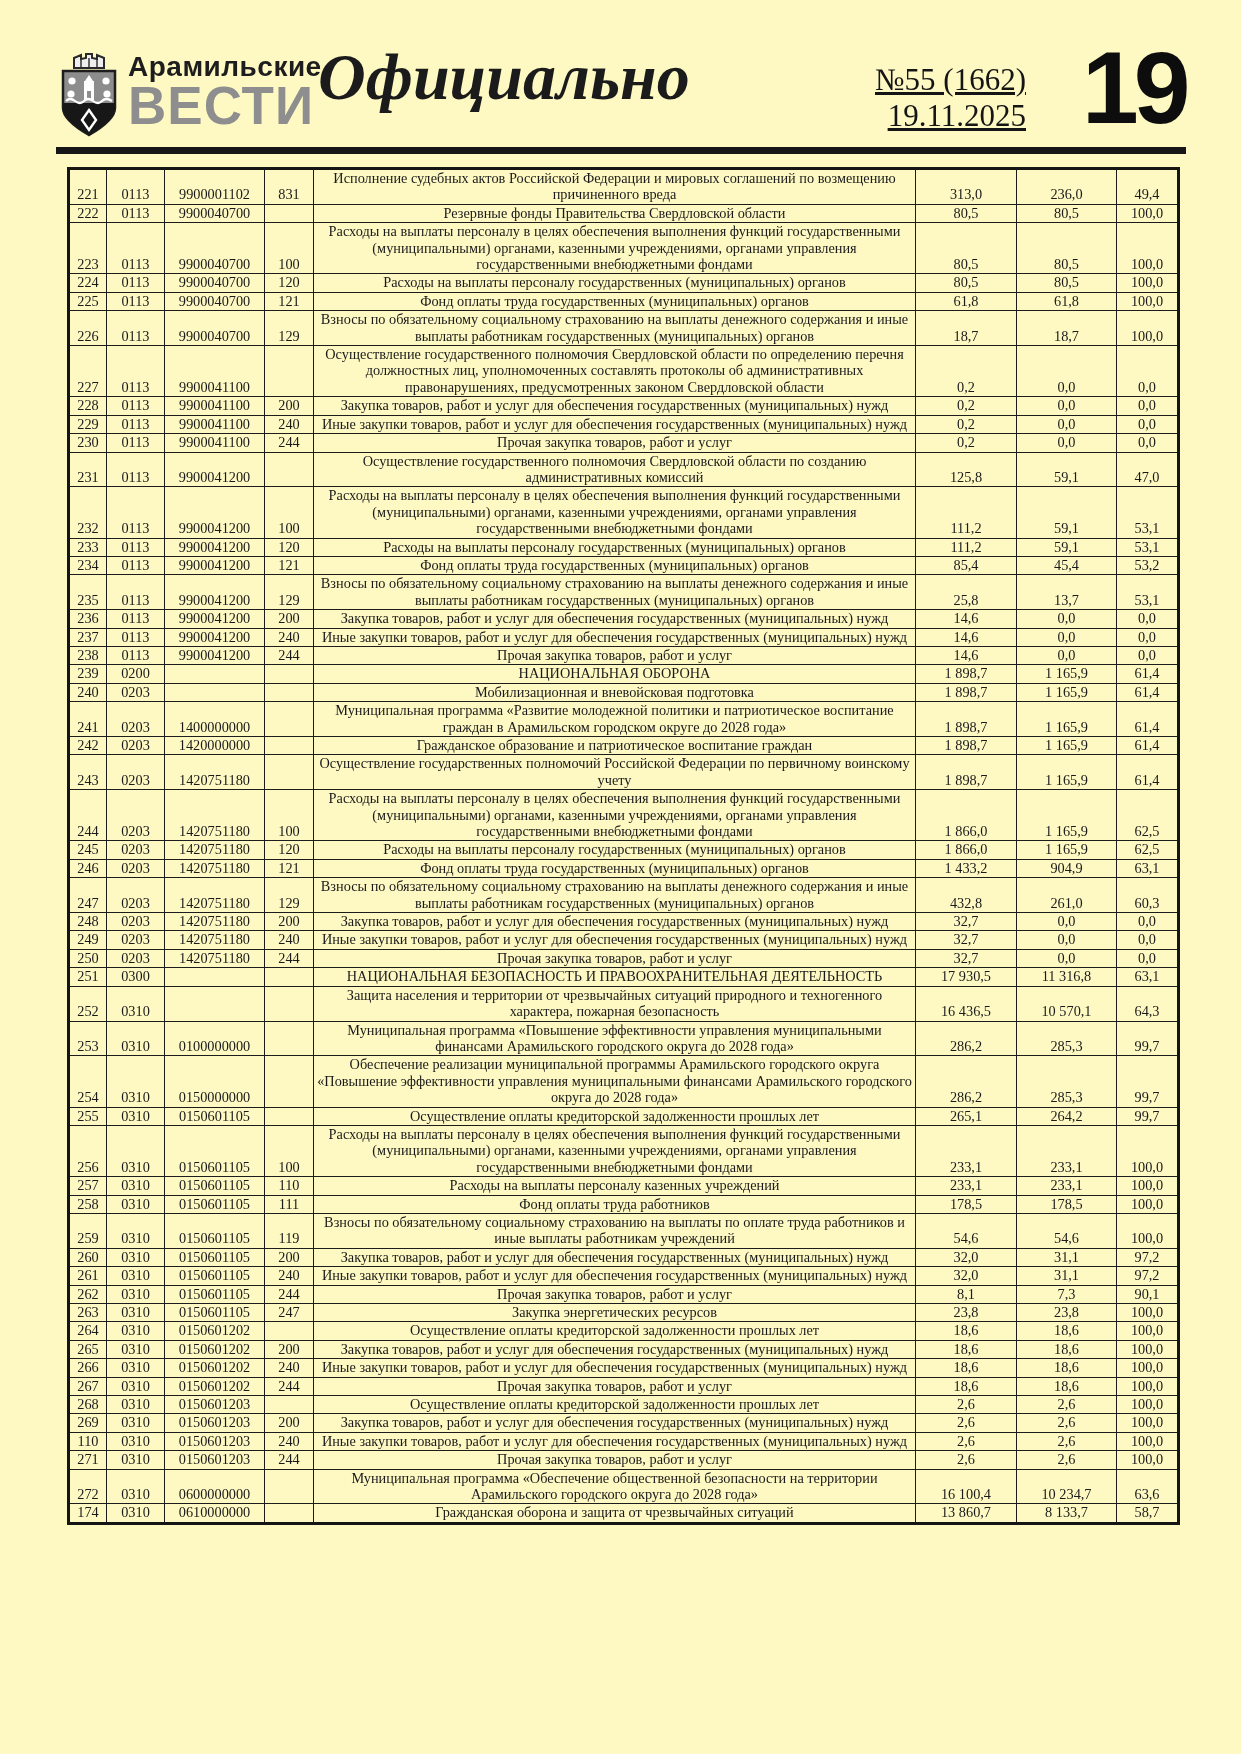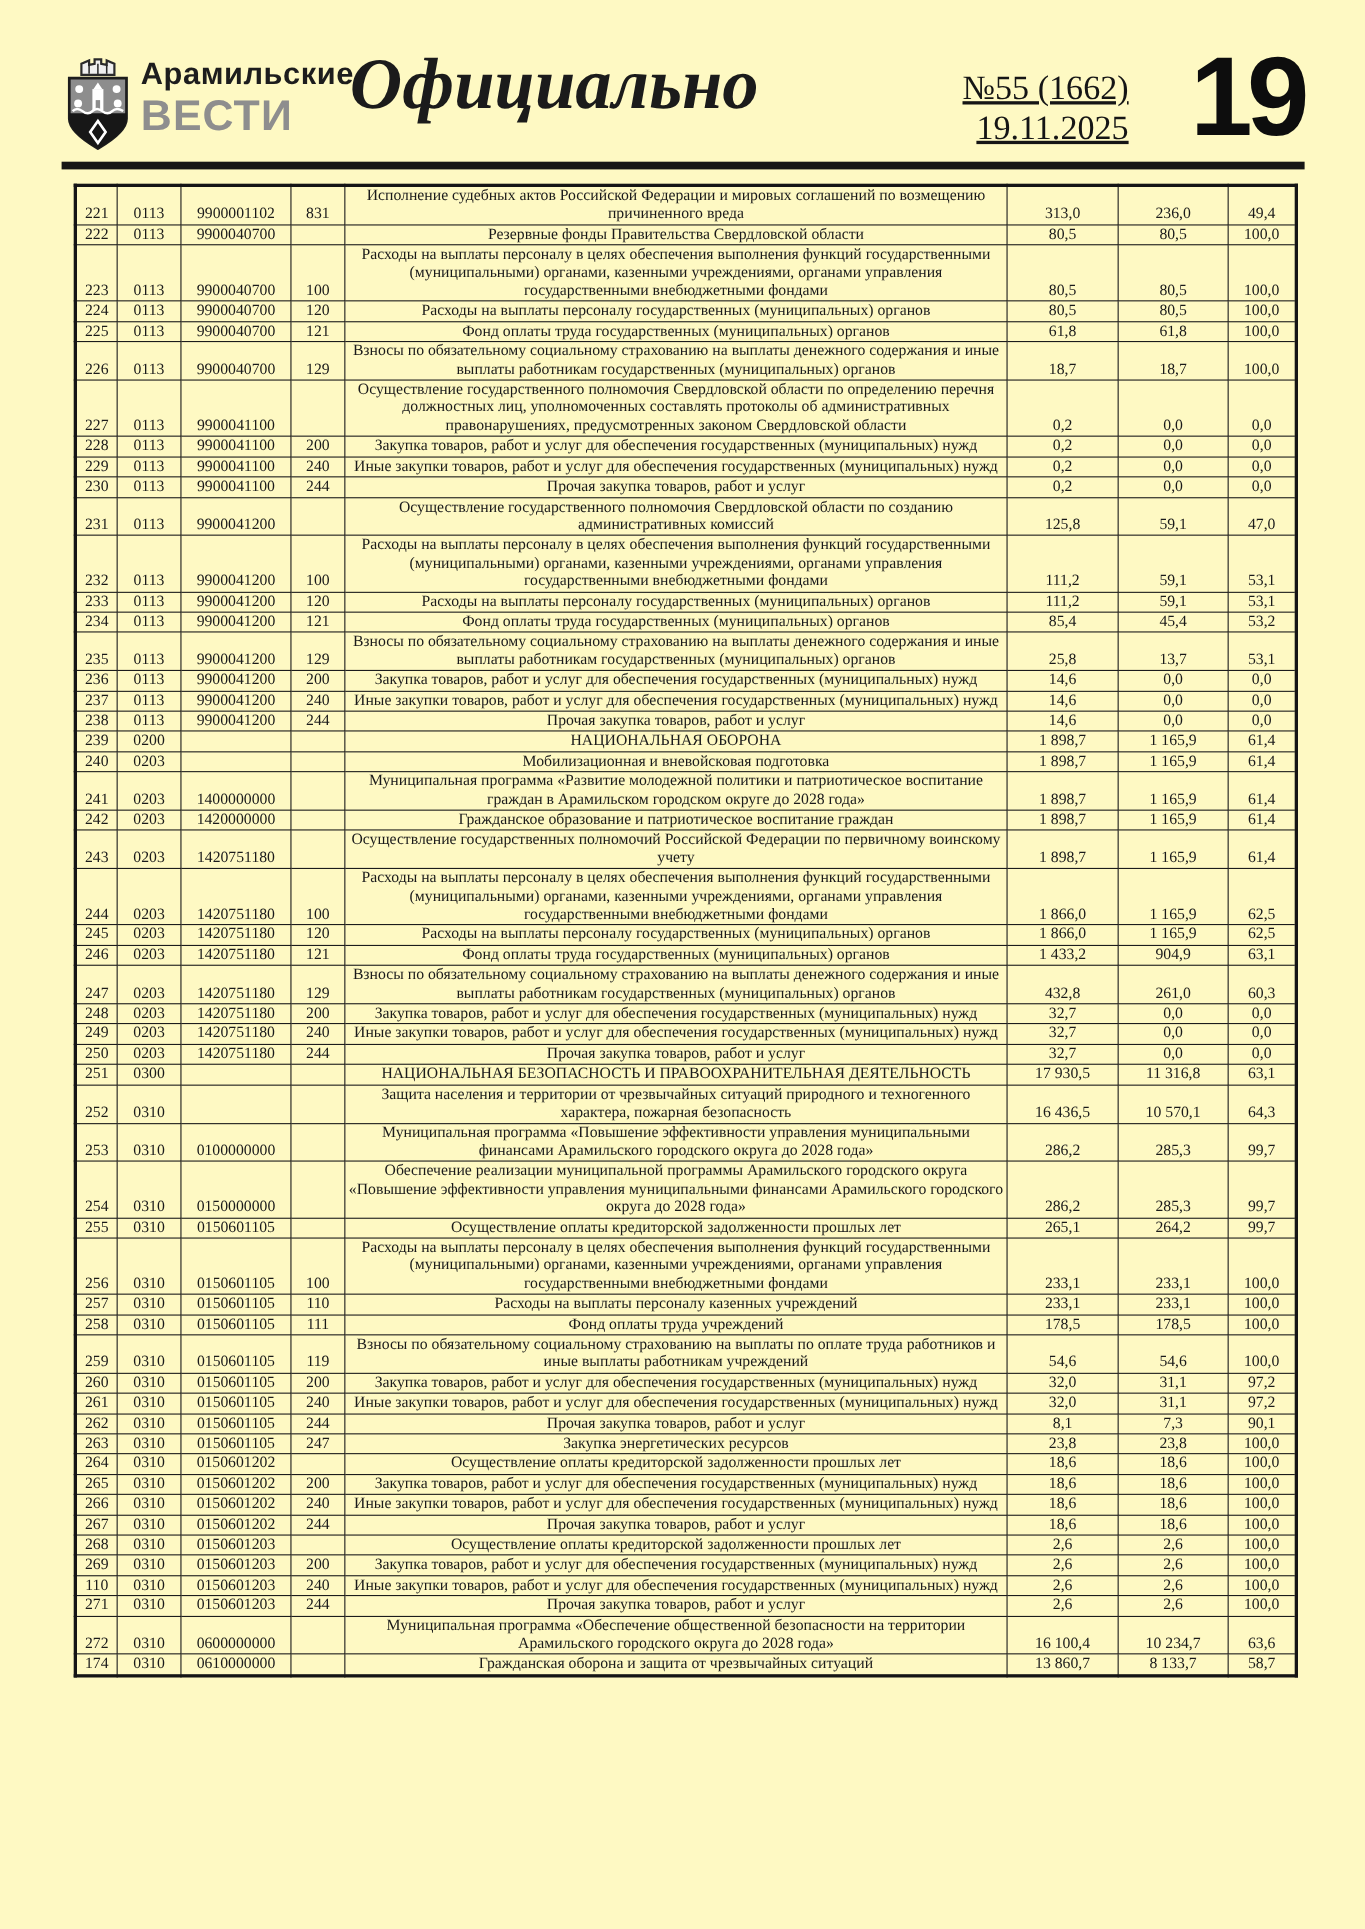--- a/index.html
+++ b/index.html
@@ -16,21 +16,21 @@
   .masthead{position:absolute;left:0;top:0;width:1241px;height:160px;}
   .logo{position:absolute;left:60px;top:50px;display:flex;align-items:flex-start;}
   .crest{width:58px;height:88px;flex:0 0 auto;}
   .brand{margin-left:10px;margin-top:2px;}
   .brand-top{
     font-family:"Liberation Sans","DejaVu Sans",sans-serif;
     font-weight:bold;font-size:28px;line-height:30px;color:#1d1d1d;letter-spacing:.5px;
   }
   .brand-bottom{
     font-family:"Liberation Sans","DejaVu Sans",sans-serif;
-    font-weight:bold;font-size:39px;line-height:48px;color:#8e8e8e;letter-spacing:1px;
+    font-weight:bold;font-size:53px;line-height:48px;color:#8e8e8e;letter-spacing:1px;
   }
   .section-title{
     position:absolute;left:318px;top:44px;
     font-style:italic;font-size:66px;line-height:1;
     color:#1b1b1b;white-space:nowrap;font-weight:bold;
   }
   .issue{
     position:absolute;left:856px;top:62px;width:170px;
     text-align:right;font-size:31px;line-height:36px;color:#151515;text-decoration:underline;
   }
@@ -486,21 +486,21 @@
           <td class="c-name">Расходы на выплаты персоналу казенных учреждений</td>
           <td class="c-v">233,1</td>
           <td class="c-v">233,1</td>
           <td class="c-pct">100,0</td>
         </tr>
         <tr>
           <td class="c-num">258</td>
           <td class="c-rz">0310</td>
           <td class="c-csr">0150601105</td>
           <td class="c-vr">111</td>
-          <td class="c-name">Фонд оплаты труда учреждений</td>
+          <td class="c-name">Фонд оплаты труда работников</td>
           <td class="c-v">178,5</td>
           <td class="c-v">178,5</td>
           <td class="c-pct">100,0</td>
         </tr>
         <tr>
           <td class="c-num">259</td>
           <td class="c-rz">0310</td>
           <td class="c-csr">0150601105</td>
           <td class="c-vr">119</td>
           <td class="c-name">Взносы по обязательному социальному страхованию на выплаты по оплате труда работников и иные выплаты работникам учреждений</td>

